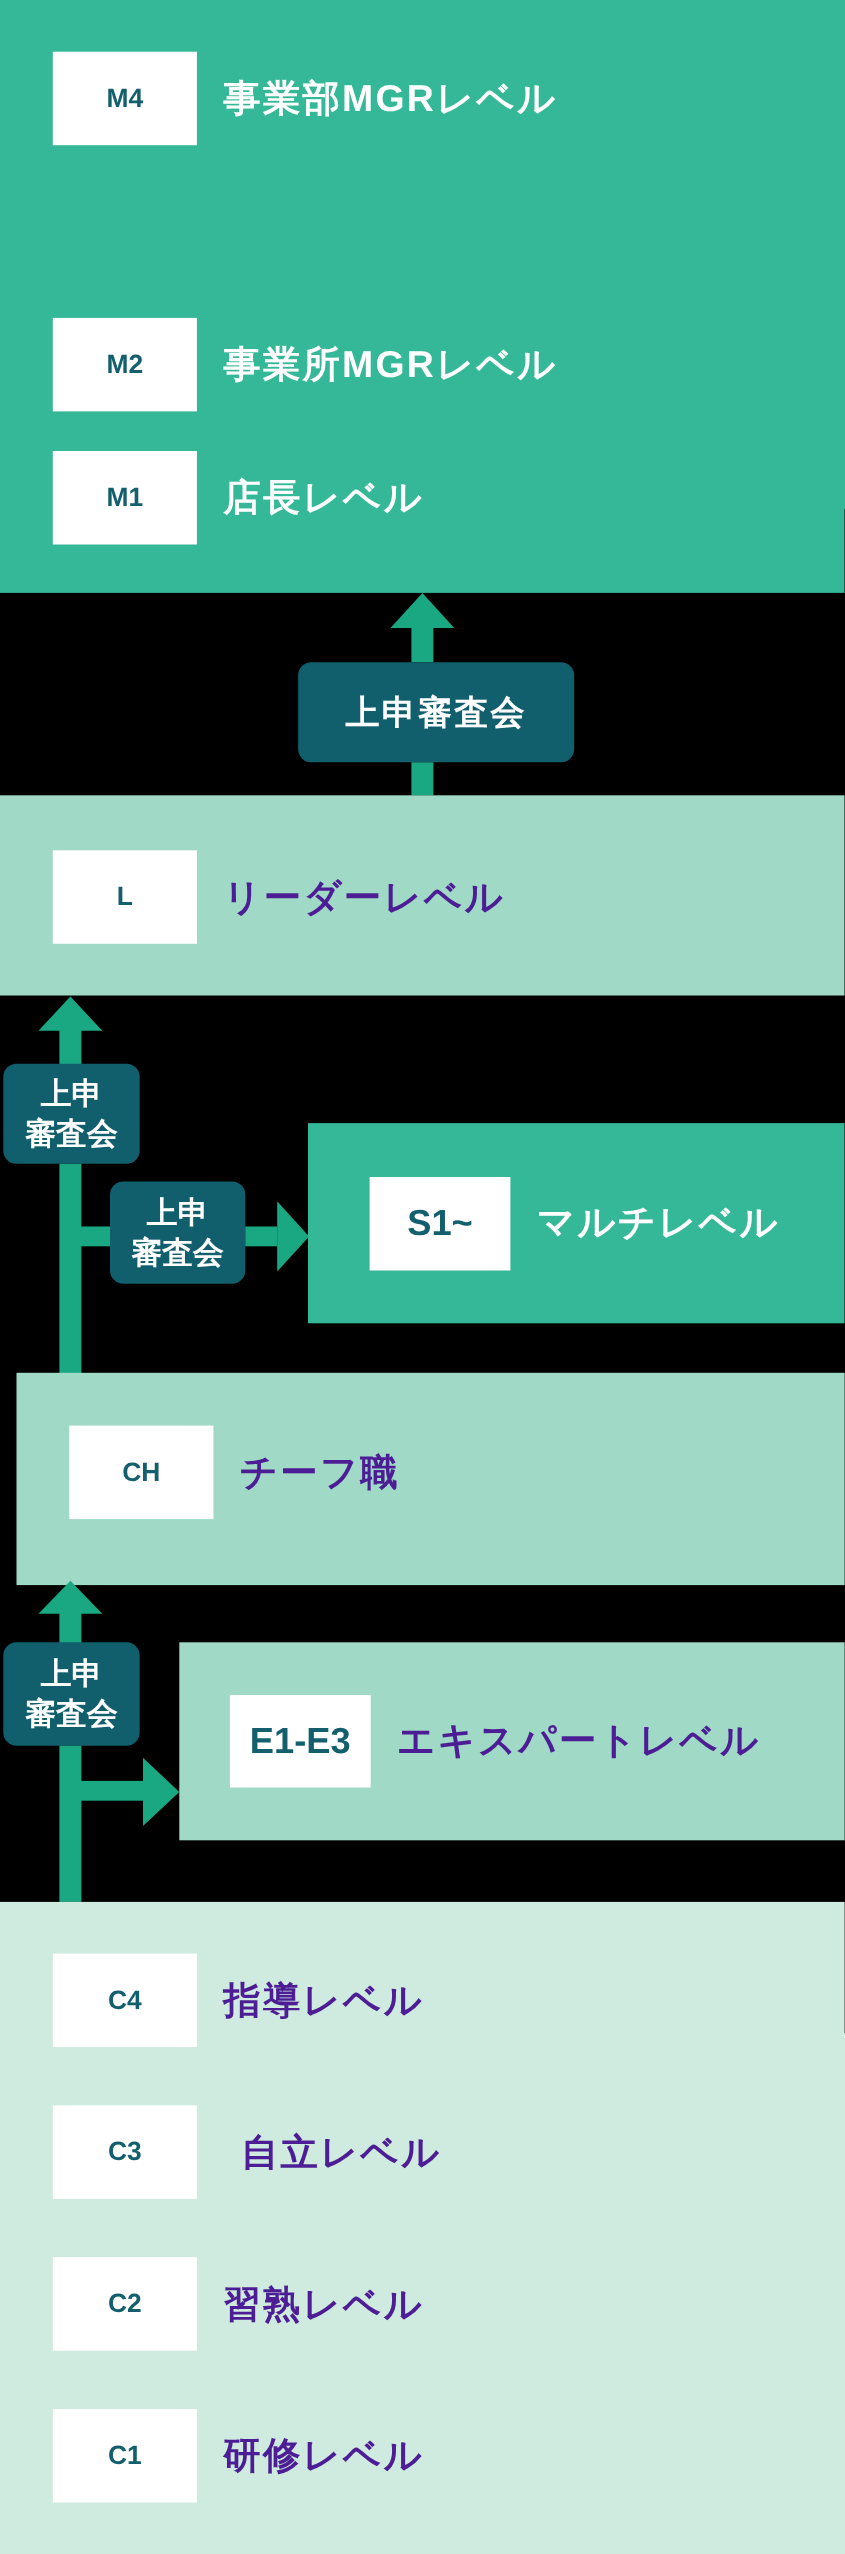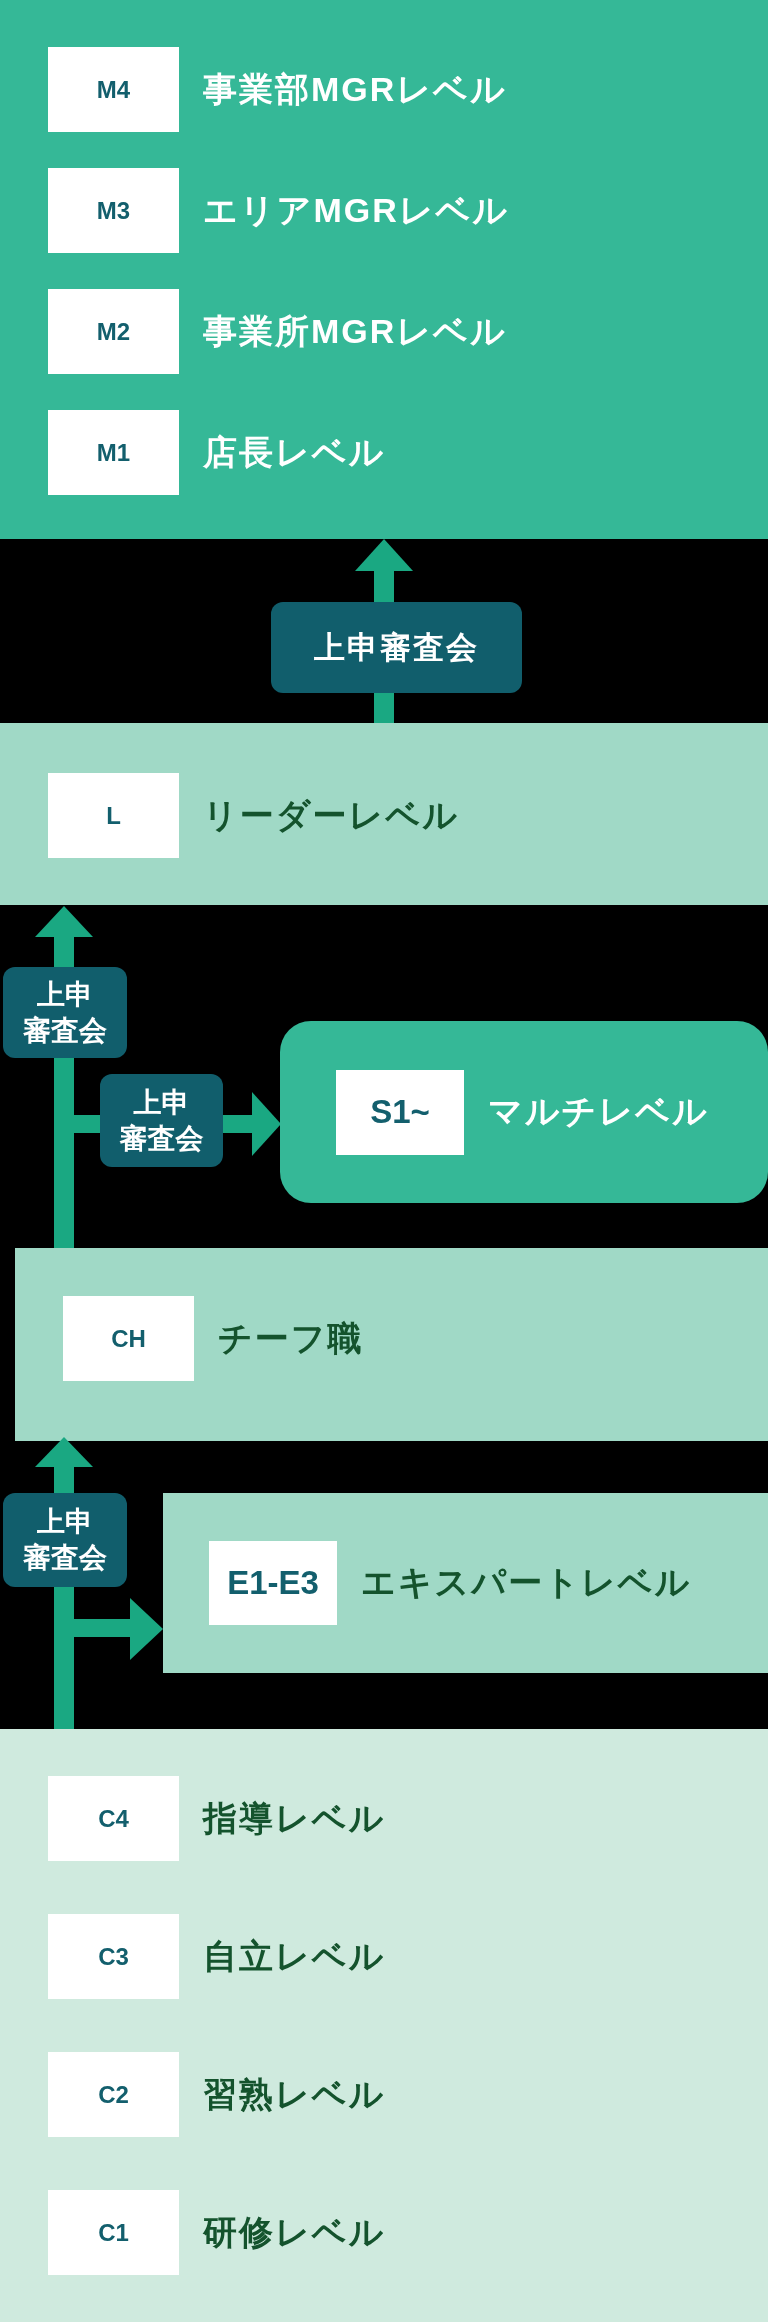--- a/index.html
+++ b/index.html
@@ -23,25 +23,25 @@
 
   
   .row{position:absolute;left:0;width:768px;height:85px;display:flex;align-items:center;}
   .grade-badge{
     width:131px;height:85px;margin-left:48px;background:#ffffff;
     display:flex;align-items:center;justify-content:center;
     color:#135f6d;font-size:24px;flex:0 0 auto;
   }
   .row-label{margin-left:24px;font-size:34px;letter-spacing:2px;white-space:nowrap;}
   .label-white{color:#ffffff;}
-  .label-dark{color:#14532d;}
+  .label-dark{color:#4c1d95;}
 
   
   .level-box{position:absolute;display:flex;align-items:center;}
-  .box-multi{left:280px;top:1021px;width:488px;height:182px;background:#35b897;border-radius:31px;}
+  .box-multi{left:280px;top:1021px;width:488px;height:182px;background:#35b897;}
   .box-expert{left:163px;top:1493px;width:645px;height:180px;background:#a0d9c6;}
   .level-box .grade-badge{width:128px;height:85px;font-size:33px;}
   .box-multi .grade-badge{margin-left:56px;}
   .box-expert .grade-badge{margin-left:46px;height:84px;}
 
   
   .review-badge{
     position:absolute;background:#115e6c;color:#ffffff;border-radius:12px;
     display:flex;flex-direction:column;align-items:center;justify-content:center;
     text-align:center;
@@ -66,24 +66,20 @@
 </style>
 </head>
 <body>
 
 <div class="canvas">
 
   <div class="band teal sec-manager">
     <div class="row" style="top:47px;">
       <div class="grade-badge">M4</div>
       <div class="row-label label-white">事業部MGRレベル</div>
-    </div>
-    <div class="row" style="top:168px;">
-      <div class="grade-badge">M3</div>
-      <div class="row-label label-white">エリアMGRレベル</div>
     </div>
     <div class="row" style="top:289px;">
       <div class="grade-badge">M2</div>
       <div class="row-label label-white">事業所MGRレベル</div>
     </div>
     <div class="row" style="top:410px;">
       <div class="grade-badge">M1</div>
       <div class="row-label label-white">店長レベル</div>
     </div>
   </div>
@@ -142,21 +138,21 @@
   <div class="level-box box-expert">
     <div class="grade-badge">E1-E3</div>
     <div class="row-label label-dark">エキスパートレベル</div>
   </div>
 
   <div class="band palegreen sec-crew">
     <div class="row" style="top:47px;">
       <div class="grade-badge">C4</div>
       <div class="row-label label-dark">指導レベル</div>
     </div>
-    <div class="row" style="top:185px;">
+    <div class="row" style="top:185px;gap:16px;">
       <div class="grade-badge">C3</div>
       <div class="row-label label-dark">自立レベル</div>
     </div>
     <div class="row" style="top:323px;">
       <div class="grade-badge">C2</div>
       <div class="row-label label-dark">習熟レベル</div>
     </div>
     <div class="row" style="top:461px;">
       <div class="grade-badge">C1</div>
       <div class="row-label label-dark">研修レベル</div>

